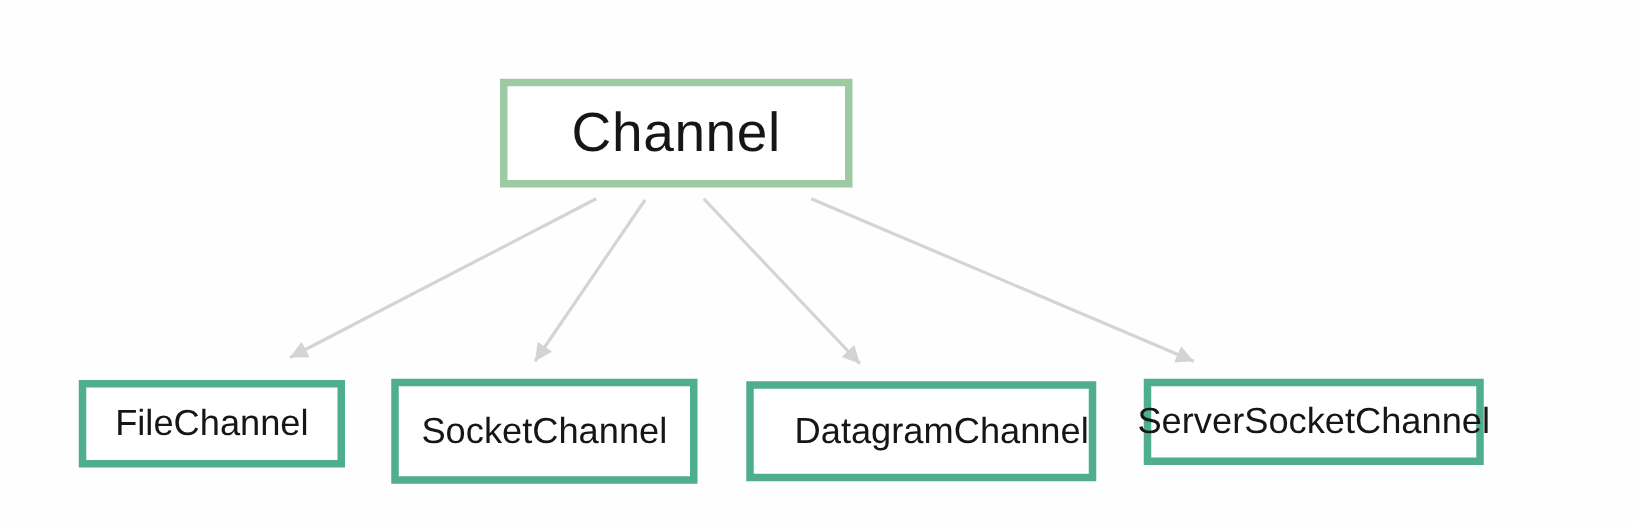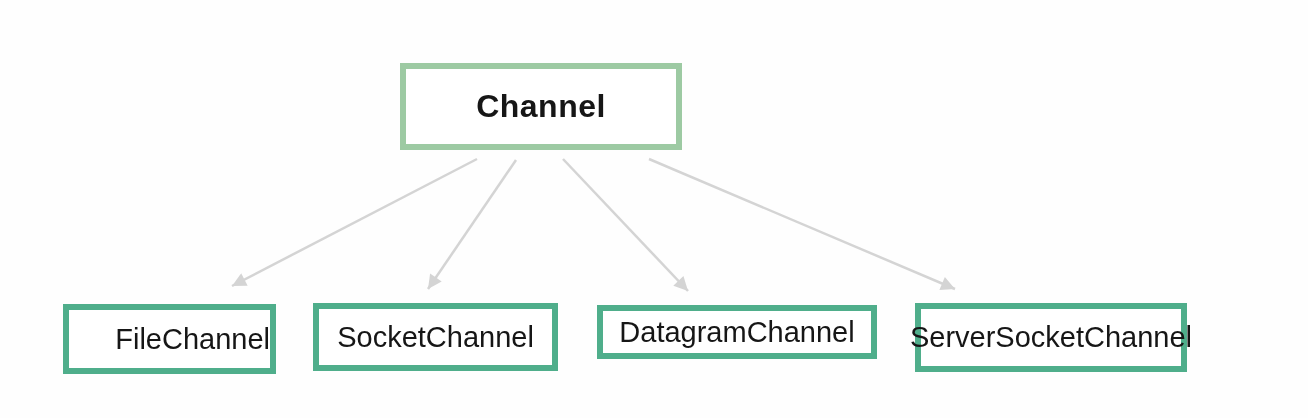--- a/index.html
+++ b/index.html
@@ -41,34 +41,34 @@
     position: absolute;
     background: var(--box-bg);
     display: flex;
     align-items: center;
     justify-content: center;
     color: var(--text);
     text-align: center;
   }
   .node.root {
     border: 6px solid var(--root-box-border);
-    font-size: 32px;
-    font-weight: 700;
+    font-size: 44px;
+    font-weight: 400;
     letter-spacing: 0.5px;
     align-items: center;
   }
   .node.child {
     border: 6px solid var(--child-box-border);
     font-size: 29px;
     font-weight: 500;
   }
   .node-channel            { left: 400px; top: 63px;  width: 282px; height: 87px; }
-  .node-file-channel       { left: 63px;  top: 304px; width: 213px; height: 70px; justify-content: flex-end; }
-  .node-socket-channel     { left: 313px; top: 303px; width: 245px; height: 68px; }
-  .node-datagram-channel   { left: 597px; top: 305px; width: 280px; height: 54px; }
+  .node-file-channel       { left: 63px;  top: 304px; width: 213px; height: 70px; }
+  .node-socket-channel     { left: 313px; top: 303px; width: 245px; height: 84px; }
+  .node-datagram-channel   { left: 597px; top: 305px; width: 280px; height: 80px; justify-content: flex-end; }
   .node-server-socket-channel { left: 915px; top: 303px; width: 272px; height: 69px; }
 </style>
 </head>
 <body>
 
 <div class="canvas">
 
   <svg class="arrows" viewBox="0 0 1308 418" xmlns="http://www.w3.org/2000/svg" aria-hidden="true">
     <defs>
       <marker id="ah" viewBox="0 0 10 10" refX="10" refY="5" markerWidth="16" markerHeight="14" markerUnits="userSpaceOnUse" orient="auto">

